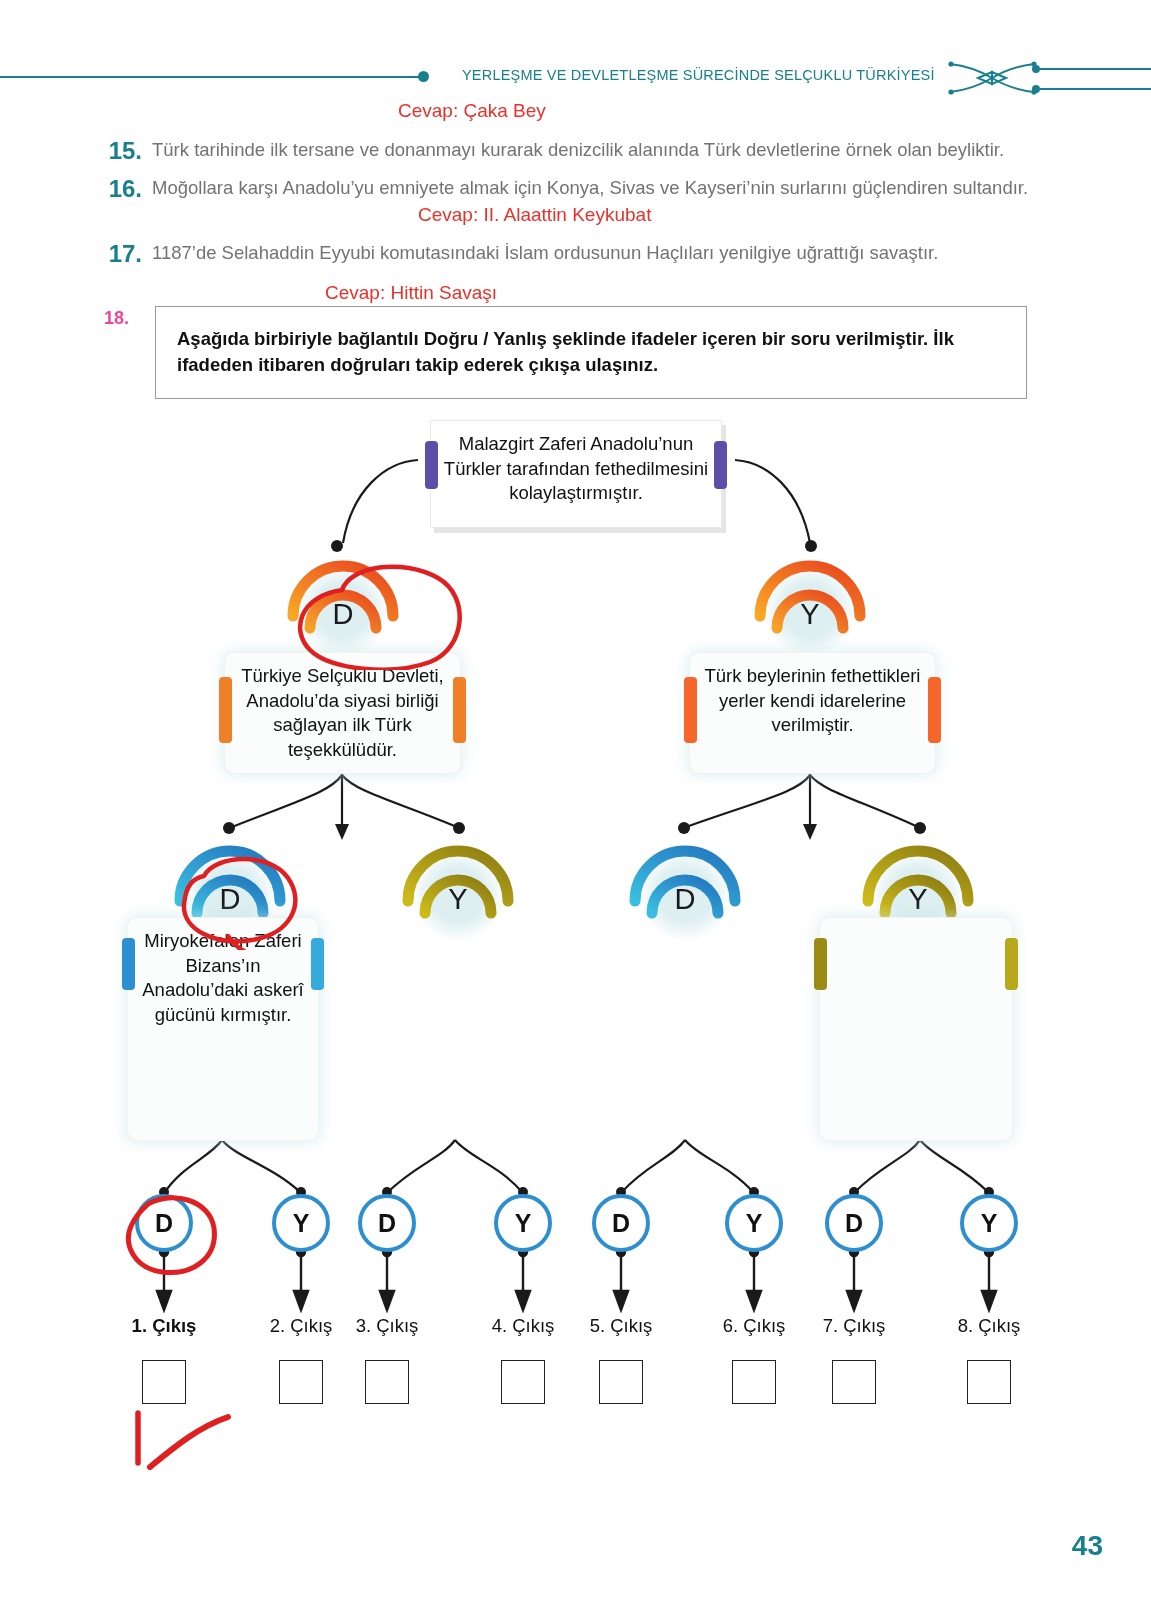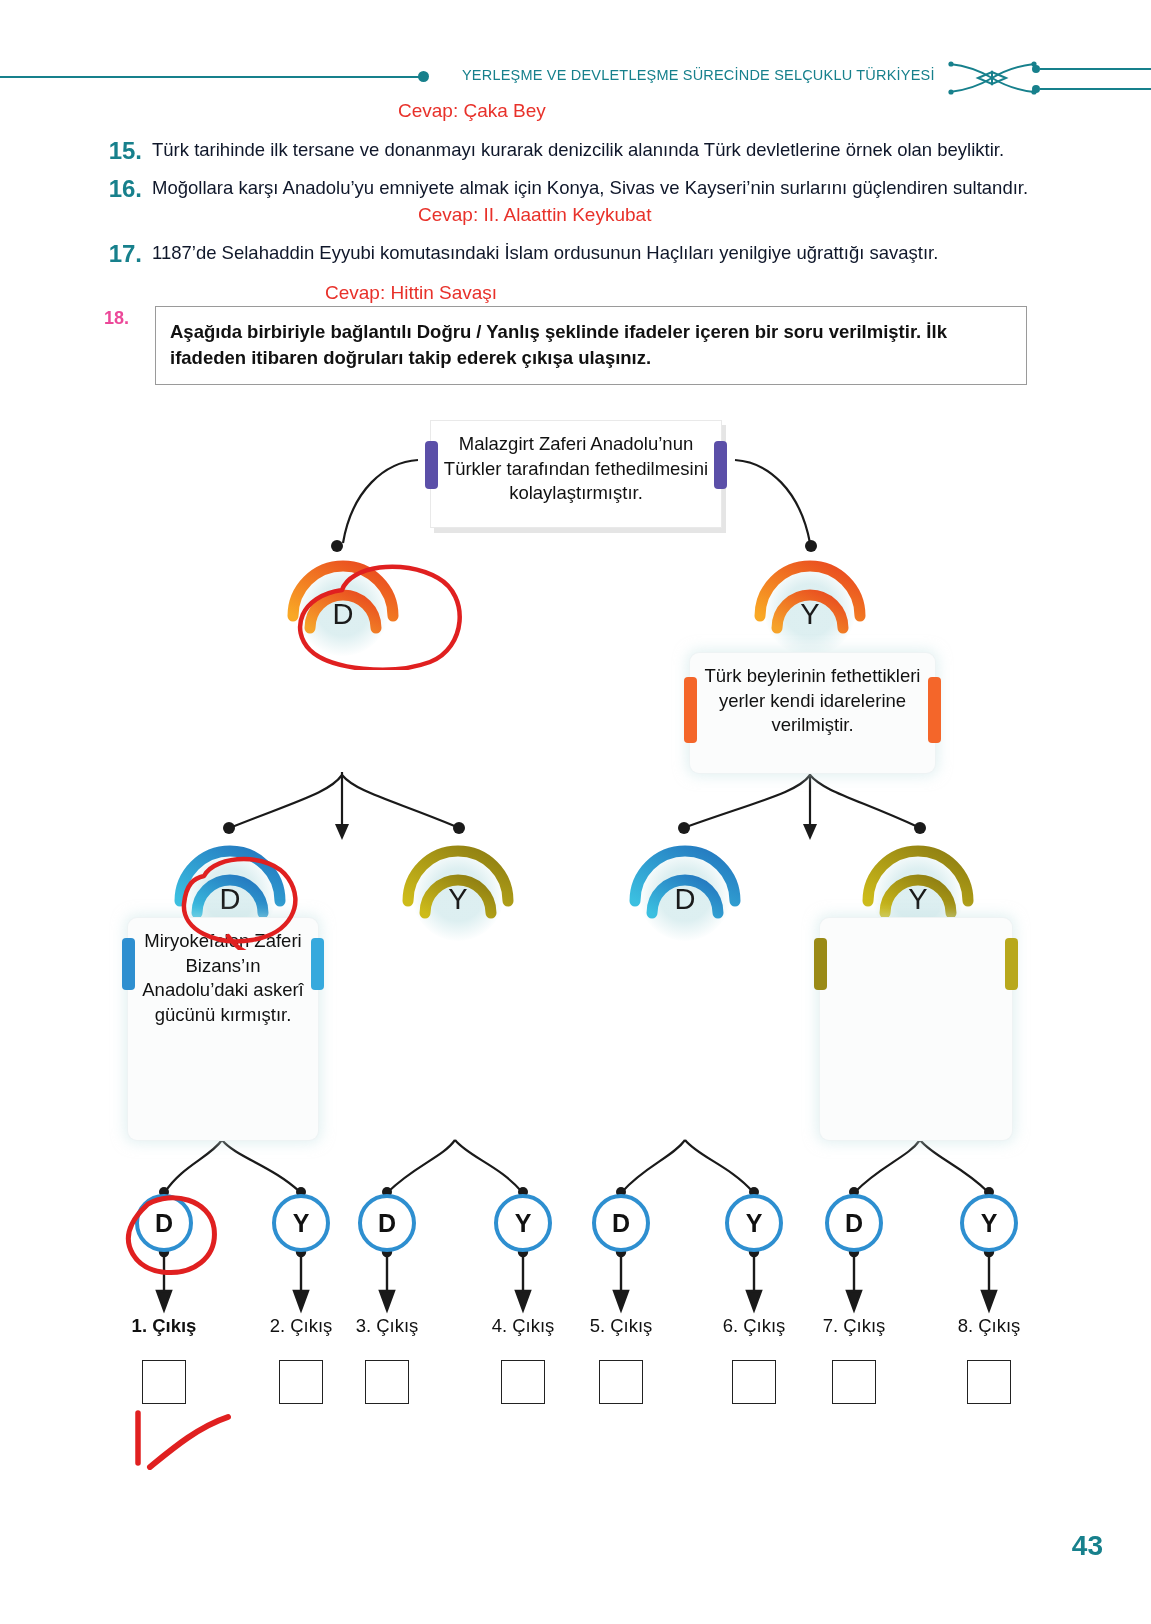--- a/index.html
+++ b/index.html
@@ -108,21 +108,21 @@
     font-size: 24px;
     width: 44px;
     flex: 0 0 44px;
     text-align: right;
     padding-right: 10px;
     box-sizing: border-box;
   }
   .qtext {
     font-size: 18.5px;
     line-height: 1.38;
-    color: #0f172a;
+    color: #737373;
     text-align: center;
   }
 
   
   .q18num {
     position: absolute;
     left: 104px;
     top: 308px;
     color: #ec4899;
     font-weight: bold;
@@ -131,21 +131,21 @@
   .instruction-box {
     position: absolute;
     left: 155px;
     top: 306px;
     width: 872px;
     box-sizing: border-box;
     border: 1px solid #9a9a9a;
     padding: 12px 14px 14px 14px;
   }
   .instruction-box p {
-    margin: 0;
+    margin: 7px;
     font-size: 18.5px;
     font-weight: bold;
     line-height: 1.38;
     color: #111;
   }
 
   
   .diagram {
     position: absolute;
     left: 0;
@@ -434,20 +434,25 @@
 
     <div class="ring" style="left:750px; top:150px;">
       <div class="glow"></div>
       <svg width="120" height="120" viewBox="0 0 120 120">
         <path d="M10,66 A50,50 0 0 1 110,66" fill="none" stroke="url(#g-o1)" stroke-width="11" stroke-linecap="round"></path>
         <path d="M27,78 A33,33 0 1 1 93,78" fill="none" stroke="url(#g-o2)" stroke-width="11" stroke-linecap="round"></path>
       </svg>
       <div class="lbl">Y</div>
     </div>
 
+    <div class="card soft" style="left:225px; top:253px; width:235px; height:120px;">
+      <span class="tab left" style="top:24px; height:66px; background:#f07f2a;"></span>
+      <span class="tab right" style="top:24px; height:66px; background:#f07f2a;"></span>
+      <span class="card-text">Türkiye Selçuklu Devleti, Anadolu’da siyasi birliği sağlayan ilk Türk teşekkülüdür.</span>
+    </div>
 
     <div class="card soft" style="left:690px; top:253px; width:245px; height:120px;">
       <span class="tab left" style="top:24px; height:66px; background:#f4662a;"></span>
       <span class="tab right" style="top:24px; height:66px; background:#f4662a;"></span>
       <span class="card-text">Türk beylerinin fethettikleri yerler kendi idarelerine verilmiştir.</span>
     </div>
 
     <div class="ring" style="left:170px; top:435px;">
       <div class="glow"></div>
       <svg width="120" height="120" viewBox="0 0 120 120">

